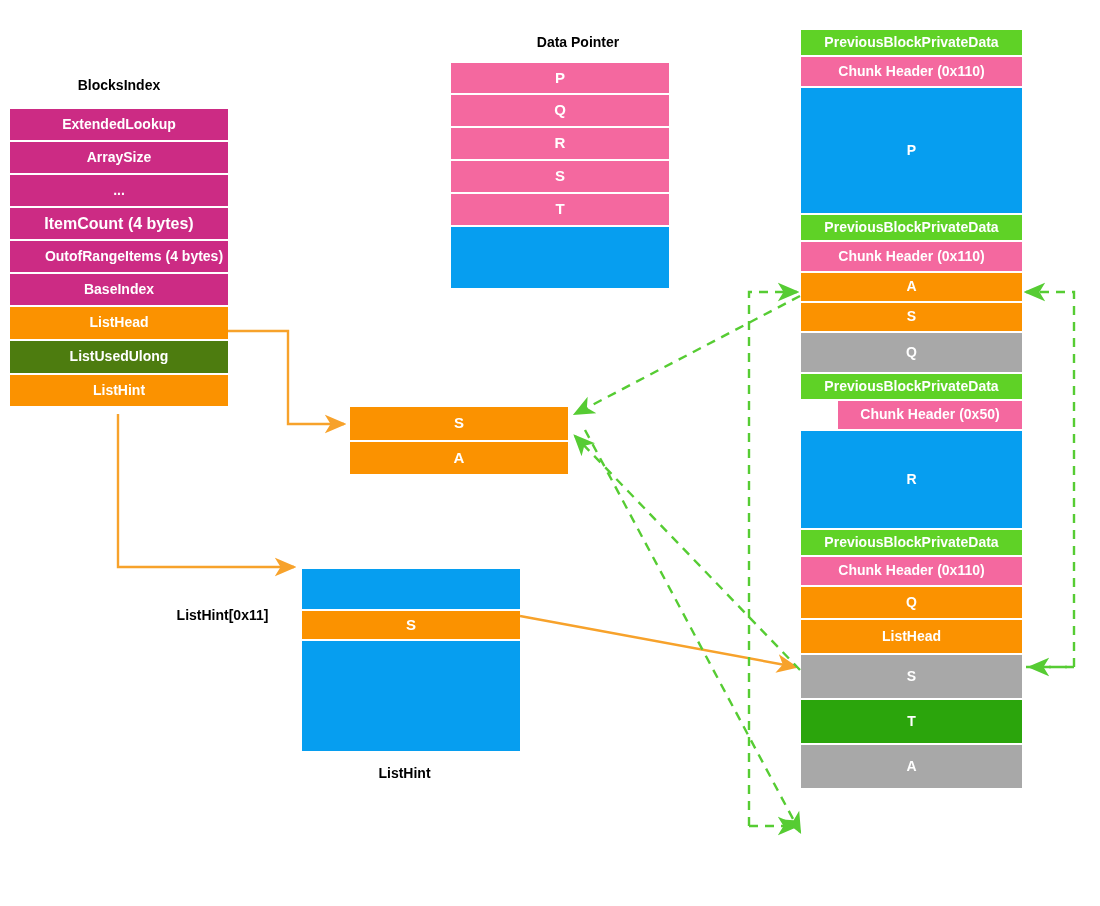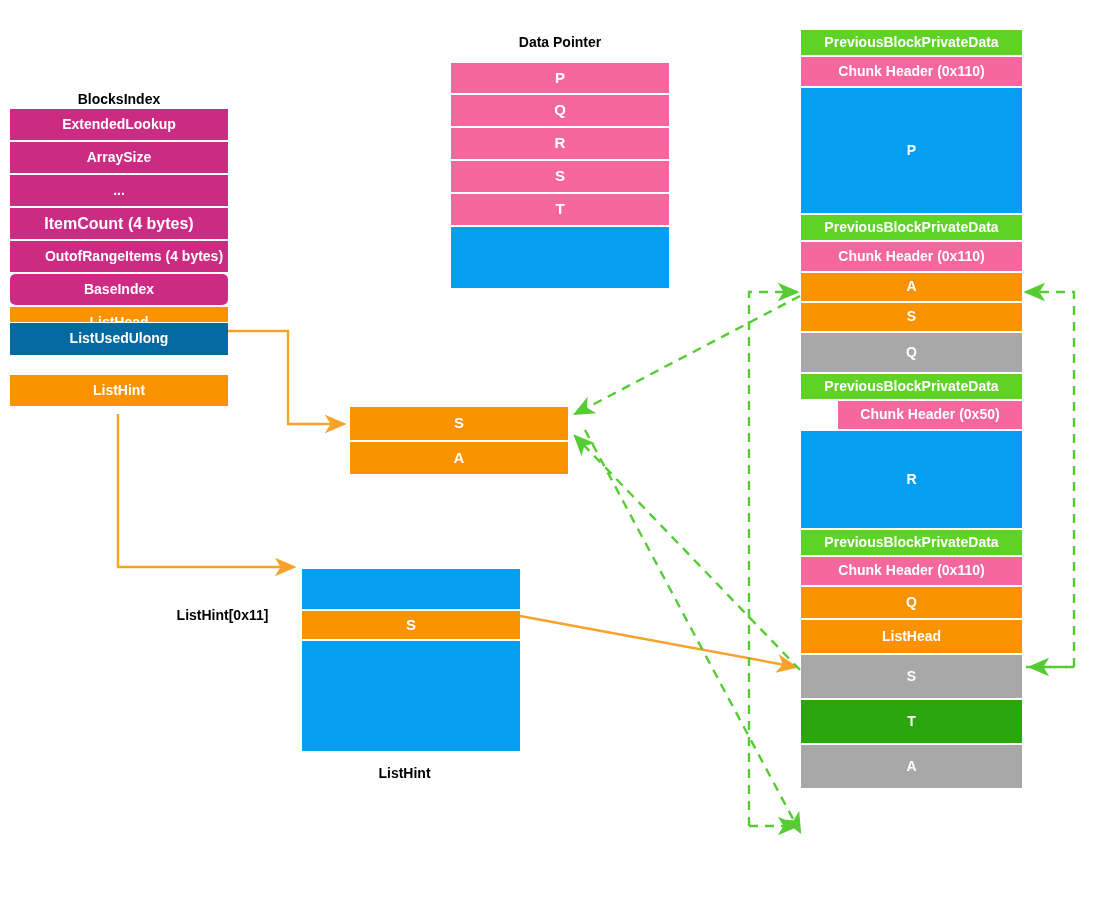--- a/index.html
+++ b/index.html
@@ -102,52 +102,52 @@
     </g>
 
     <g>
       <path d="M1026,667 L1074,667 L1074,292 L1026,292" fill="none" stroke="#56cc33" stroke-width="2.4" stroke-dasharray="9,7" marker-end="url(#ag)"></path>
     </g>
     <g>
       <path d="M1074,667 L1030,667" fill="none" stroke="#56cc33" stroke-width="2.4" stroke-dasharray="9,7" marker-end="url(#ag)"></path>
     </g>
   </svg>
 
-  <div class="cap" style="left:10px; top:92px; width:218px;">BlocksIndex</div>
+  <div class="cap" style="left:10px; top:78px; width:218px;">BlocksIndex</div>
   <div class="col" id="blocksindex-col" style="left:10px; top:108px; width:218px; height:306px;">
       <div class="row" style="top: 33px; height: 33px; background: rgb(204, 43, 132); font-size: 14px;">
         <span class="lbl">ArraySize</span>
       </div>
       <div class="row" style="top: 0px; height: 33px; background: rgb(204, 43, 132); font-size: 14px;">
         <span class="lbl">ExtendedLookup</span>
       </div>
       <div class="row" style="top: 66px; height: 33px; background: rgb(204, 43, 132); font-size: 14px;">
         <span class="lbl">...</span>
       </div>
       <div class="row" style="top: 99px; height: 33px; background: rgb(204, 43, 132); font-size: 16px;">
         <span class="lbl">ItemCount (4 bytes)</span>
       </div>
       <div class="row" style="top: 132px; height: 33px; background: rgb(204, 43, 132); font-size: 14px; padding-left: 30px;">
         <span class="lbl">OutofRangeItems (4 bytes)</span>
       </div>
-      <div class="row" style="top: 165px; height: 33px; background: rgb(204, 43, 132); font-size: 14px; border-radius: 6px;">
+      <div class="row" style="top: 165px; height: 33px; background: rgb(204, 43, 132); font-size: 14px;">
         <span class="lbl">BaseIndex</span>
       </div>
       <div class="row" style="top: 198px; height: 34px; background: rgb(251, 146, 0); font-size: 14px;">
         <span class="lbl">ListHead</span>
       </div>
-      <div class="row" style="top: 214px; height: 34px; background: #0369a1; font-size: 14px;">
+      <div class="row" style="top: 232px; height: 34px; background: #4d7c0f; font-size: 14px;">
         <span class="lbl">ListUsedUlong</span>
       </div>
       <div class="row" style="top: 266px; height: 33px; background: rgb(251, 146, 0); font-size: 14px;">
         <span class="lbl">ListHint</span>
       </div>
     </div>
 
-  <div class="cap" style="left:451px; top:35px; width:218px;">Data Pointer</div>
+  <div class="cap" style="left:469px; top:35px; width:218px;">Data Pointer</div>
   <div class="col" id="datapointer-col" style="left:451px; top:62px; width:218px; height:228px;">
       <div class="row" style="top: 0px; height: 32px; background: rgb(244, 104, 159); font-size: 15px;">
         <span class="lbl">P</span>
       </div>
       <div class="row" style="top: 32px; height: 33px; background: rgb(244, 104, 159); font-size: 15px;">
         <span class="lbl">Q</span>
       </div>
       <div class="row" style="top: 65px; height: 33px; background: rgb(244, 104, 159); font-size: 15px;">
         <span class="lbl">R</span>
       </div>

